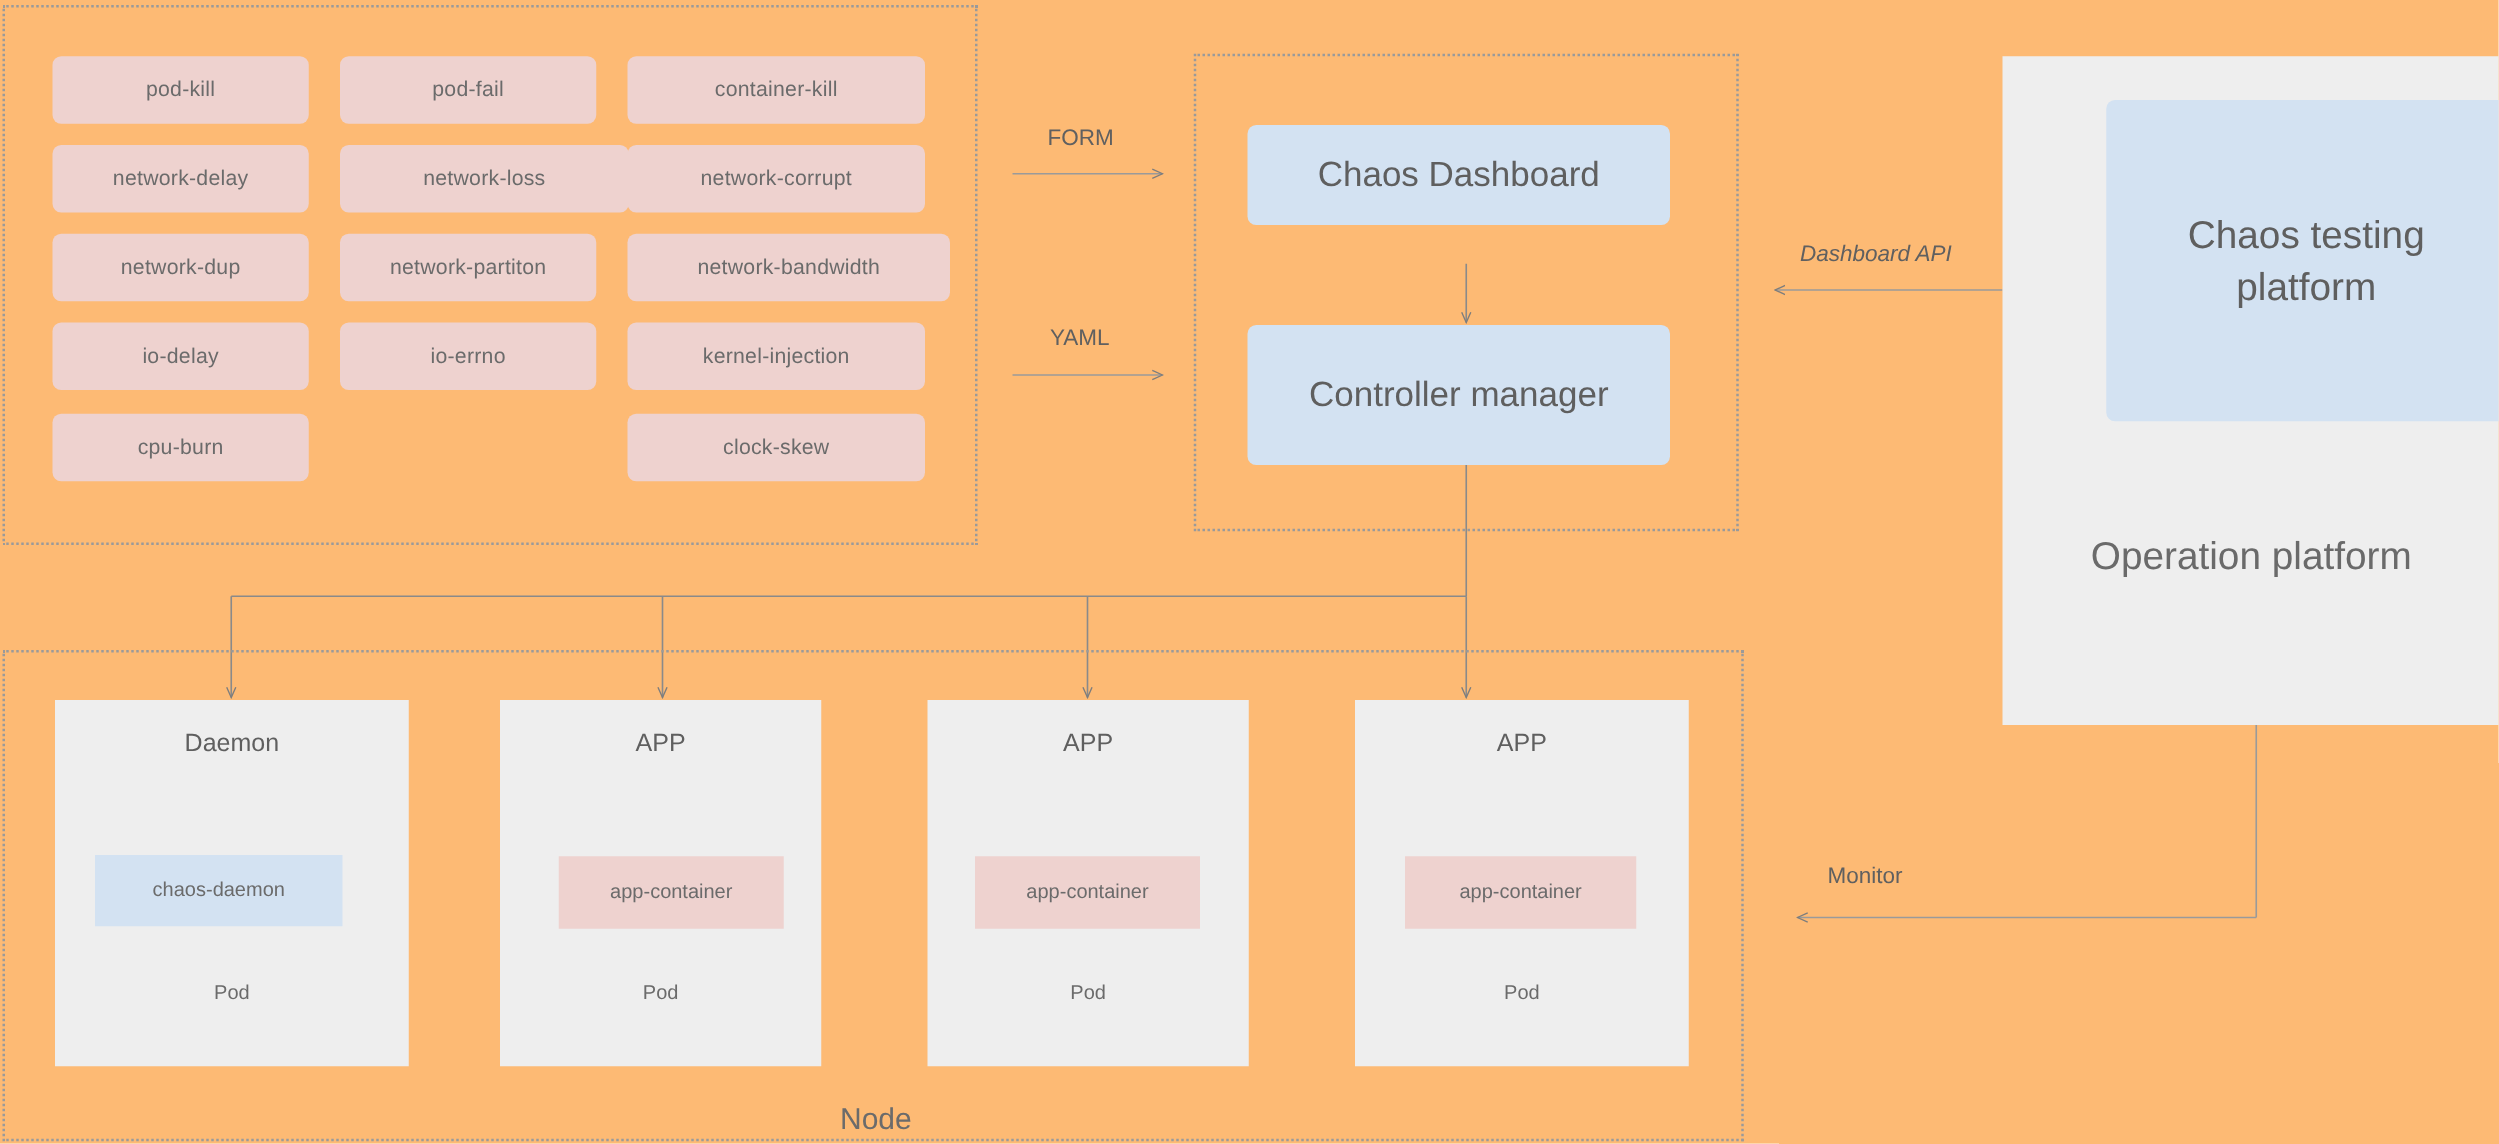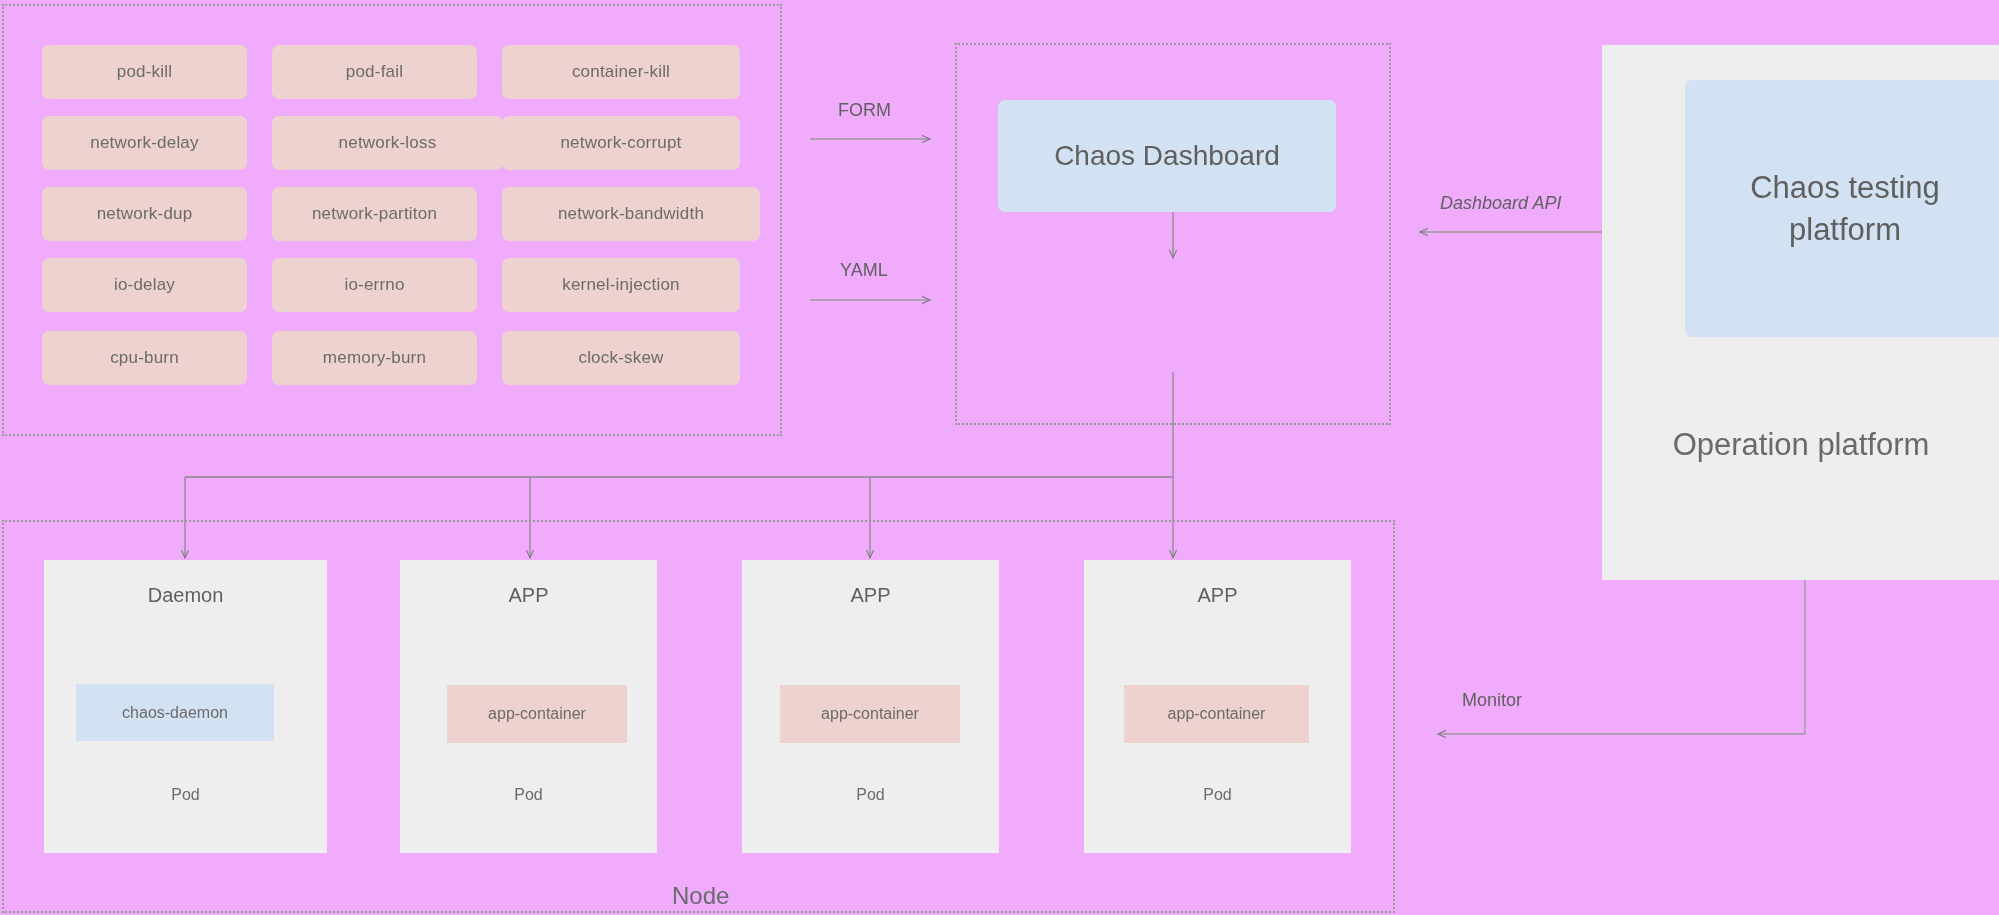--- a/index.html
+++ b/index.html
@@ -6,21 +6,21 @@
   body{
     font-family:"Liberation Sans", sans-serif;
     color:#5a5a5a;
     -webkit-font-smoothing:antialiased;
   }
   #canvas{
     position:relative;
     width:1999px;
     height:915px;
     overflow:hidden;
-    background:#f0abfc;
+    background:#fdba74;
   }
 
   
   .dotted-group{
     position:absolute;
     border:2px dotted #9a9a9a;
     box-sizing:border-box;
     background:transparent;
   }
 
@@ -171,31 +171,31 @@
 
   <div class="chip" style="left:42px;  top:187px; width:205px; height:54px;">network-dup</div>
   <div class="chip" style="left:272px; top:187px; width:205px; height:54px;">network-partiton</div>
   <div class="chip" style="left:502px; top:187px; width:258px; height:54px;">network-bandwidth</div>
 
   <div class="chip" style="left:42px;  top:258px; width:205px; height:54px;">io-delay</div>
   <div class="chip" style="left:272px; top:258px; width:205px; height:54px;">io-errno</div>
   <div class="chip" style="left:502px; top:258px; width:238px; height:54px;">kernel-injection</div>
 
   <div class="chip" style="left:42px;  top:331px; width:205px; height:54px;">cpu-burn</div>
-  <div class="chip" style="left:272px; top:331px; width:205px; height:54px;">memory-burn</div>
   <div class="chip" style="left:502px; top:331px; width:238px; height:54px;">clock-skew</div>
 
   <div class="edge-label" style="left:838px;  top:100px;">FORM</div>
   <div class="edge-label" style="left:840px;  top:260px;">YAML</div>
   <div class="edge-label" style="left:1440px; top:193px;font-style:italic;">Dashboard API</div>
   <div class="edge-label" style="left:1462px; top:690px;">Monitor</div>
 
   <div class="dotted-group" style="left:955px; top:43px; width:436px; height:382px;"></div>
 
-  <div class="blue-box big" style="left:998px; top:100px; width:338px; height:112px;">Chaos Dashboard</div>
+  <div class="blue-box big" style="left:998px; top:100px; width:338px; height:80px;">Chaos Dashboard</div>
+  <div class="blue-box big" style="left:998px; top:260px; width:338px; height:112px;">Controller manager</div>
 
   <div class="gray-panel" style="left:1602px; top:45px; width:398px; height:535px;"></div>
 
   <div class="blue-box platform" style="left:1640px; top:80px; width:320px; height:257px;margin-left:45px;">
     <span>
       <span>Chaos testing</span><br>
       <span>platform</span>
     </span>
   </div>
 

